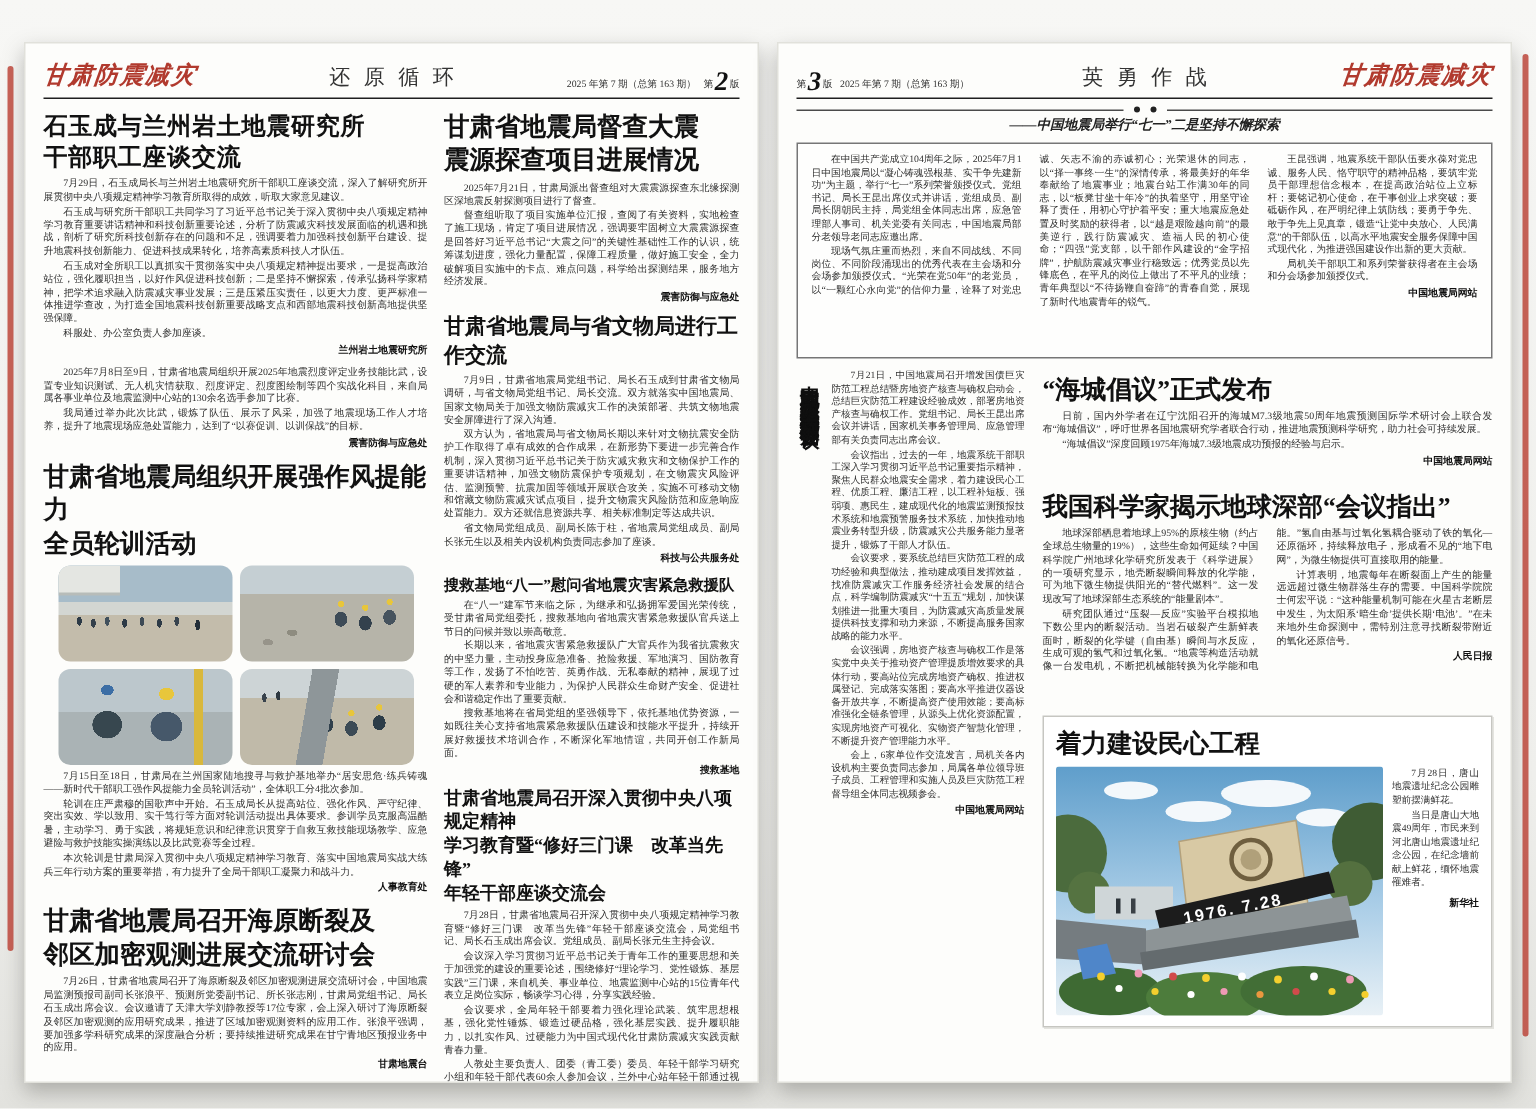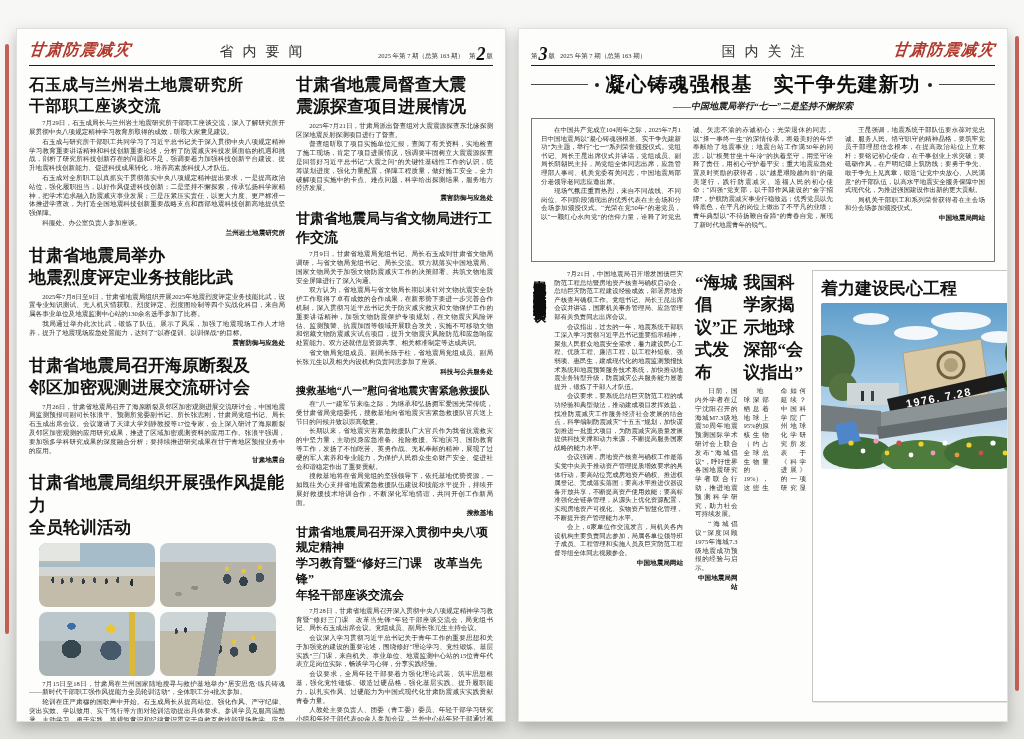--- a/index.html
+++ b/index.html
@@ -98,21 +98,21 @@
   .lead-cols{column-count:3;column-gap:12px;height:130px;overflow:hidden;}
   .lead-cols .para{font-size:6.5px;line-height:8.6px;}
 
   
   .midband{display:flex;margin-top:8px;}
   .vart{width:152px;flex:none;display:flex;gap:7px;height:432px;}
   .vtitle{writing-mode:vertical-rl;font-size:13px;font-weight:700;letter-spacing:1px;
           margin:0;color:#0f0f0f;height:100%;line-height:1.25;}
   .vbody{flex:1;min-width:0;overflow:hidden;}
   .vbody .para{font-size:6.4px;line-height:8.6px;}
-  .rstack{flex:1;min-width:0;margin-left:12px;display:flex;flex-direction:row;gap:6px;}
+  .rstack{flex:1;min-width:0;margin-left:12px;display:flex;flex-direction:column;gap:6px;}
   .cols2{column-count:2;column-gap:12px;height:112px;overflow:hidden;}
 
   
   .membox{border:1px solid #c6c6c1;padding:5px 8px 7px;background:#fff;
           box-shadow:1px 1px 0 #e4e4df;}
   .memrow{display:flex;gap:6px;margin-top:2px;}
   .memphoto{flex:none;border-radius:2px;}
   .memcap{flex:1;min-width:0;display:flex;flex-direction:column;}
   .memcap .para{font-size:6.4px;line-height:9px;}
   .memcap .sign{margin-top:4px;}
@@ -120,21 +120,21 @@
 </head>
 <body>
 
 <div class="canvas">
   <div class="edge l"></div>
   <div class="edge r"></div>
 
   <section class="page page-left">
     <header class="ph">
       <div class="masthead">甘肃防震减灾</div>
-      <div class="ph-center">省内要闻</div>
+      <div class="ph-center">还原循环</div>
       <div class="ph-meta">
         <span>2025 年第 7 期（总第 163 期）</span>
         <span class="pn">
             <span>第</span>
             <b class="bignum">2</b>
             <span>版</span>
           </span>
       </div>
     </header>
     <div class="cols">
@@ -142,46 +142,44 @@
           <article class="article">
             <h3 class="atitle size-xl">石玉成与兰州岩土地震研究所
 干部职工座谈交流</h3>
             <p class="para">7月29日，石玉成局长与兰州岩土地震研究所干部职工座谈交流，深入了解研究所开展贯彻中央八项规定精神学习教育所取得的成效，听取大家意见建议。</p>
             <p class="para">石玉成与研究所干部职工共同学习了习近平总书记关于深入贯彻中央八项规定精神学习教育重要讲话精神和科技创新重要论述，分析了防震减灾科技发展面临的机遇和挑战，剖析了研究所科技创新存在的问题和不足，强调要着力加强科技创新平台建设、提升地震科技创新能力、促进科技成果转化，培养高素质科技人才队伍。</p>
             <p class="para">石玉成对全所职工以真抓实干贯彻落实中央八项规定精神提出要求，一是提高政治站位，强化履职担当，以好作风促进科技创新；二是坚持不懈探索，传承弘扬科学家精神，把学术追求融入防震减灾事业发展；三是压紧压实责任，以更大力度、更严标准一体推进学查改，为打造全国地震科技创新重要战略支点和西部地震科技创新高地提供坚强保障。</p>
             <p class="para">科服处、办公室负责人参加座谈。</p>
             <div class="sign">兰州岩土地震研究所</div>
           </article>
           <article class="article">
-            <h3 class="atitle size-lg">甘肃省地震局举办
-地震烈度评定业务技能比武</h3>
             <p class="para">2025年7月8日至9日，甘肃省地震局组织开展2025年地震烈度评定业务技能比武，设置专业知识测试、无人机灾情获取、烈度评定、烈度图绘制等四个实战化科目，来自局属各事业单位及地震监测中心站的130余名选手参加了比赛。</p>
             <p class="para">我局通过举办此次比武，锻炼了队伍、展示了风采，加强了地震现场工作人才培养，提升了地震现场应急处置能力，达到了“以赛促训、以训保战”的目标。</p>
             <div class="sign">震害防御与应急处</div>
-          </article>
-          <article class="article">
-            <h3 class="atitle size-lg">甘肃省地震局召开海原断裂及
-邻区加密观测进展交流研讨会</h3>
-            <p class="para">7月26日，甘肃省地震局召开了海原断裂及邻区加密观测进展交流研讨会，中国地震局监测预报司副司长张浪平、预测所党委副书记、所长张志刚，甘肃局党组书记、局长石玉成出席会议。会议邀请了天津大学刘静教授等17位专家，会上深入研讨了海原断裂及邻区加密观测的应用研究成果，推进了区域加密观测资料的应用工作。张浪平强调，要加强多学科研究成果的深度融合分析；要持续推进研究成果在甘宁青地区预报业务中的应用。</p>
-            <div class="sign">甘肃地震台</div>
           </article>
           <article class="article">
             <h3 class="atitle size-lg">甘肃省地震局组织开展强作风提能力
 全员轮训活动</h3>
             <div class="photo-grid">
               <div class="photo p1"></div>
               <div class="photo p2"></div>
               <div class="photo p3"></div>
               <div class="photo p4"></div>
             </div>
             <p class="para">7月15日至18日，甘肃局在兰州国家陆地搜寻与救护基地举办“居安思危·练兵铸魂——新时代干部职工强作风提能力全员轮训活动”，全体职工分4批次参加。</p>
             <p class="para">轮训在庄严肃穆的国歌声中开始。石玉成局长从提高站位、强化作风、严守纪律、突出实效、学以致用、实干笃行等方面对轮训活动提出具体要求。参训学员克服高温酷暑，主动学习、勇于实践，将规矩意识和纪律意识贯穿于自救互救技能现场教学、应急避险与救护技能实操演练以及比武竞赛等全过程。</p>
             <p class="para">本次轮训是甘肃局深入贯彻中央八项规定精神学习教育、落实中国地震局实战大练兵三年行动方案的重要举措，有力提升了全局干部职工凝聚力和战斗力。</p>
             <div class="sign">人事教育处</div>
           </article>
+          <article class="article">
+            <h3 class="atitle size-lg">甘肃省地震局召开海原断裂及
+邻区加密观测进展交流研讨会</h3>
+            <p class="para">7月26日，甘肃省地震局召开了海原断裂及邻区加密观测进展交流研讨会，中国地震局监测预报司副司长张浪平、预测所党委副书记、所长张志刚，甘肃局党组书记、局长石玉成出席会议。会议邀请了天津大学刘静教授等17位专家，会上深入研讨了海原断裂及邻区加密观测的应用研究成果，推进了区域加密观测资料的应用工作。张浪平强调，要加强多学科研究成果的深度融合分析；要持续推进研究成果在甘宁青地区预报业务中的应用。</p>
+            <div class="sign">甘肃地震台</div>
+          </article>
         </div>
       <div class="col col-b">
           <article class="article">
             <h3 class="atitle size-lg">甘肃省地震局督查大震
 震源探查项目进展情况</h3>
             <p class="para">2025年7月21日，甘肃局派出督查组对大震震源探查东北缘探测区深地震反射探测项目进行了督查。</p>
             <p class="para">督查组听取了项目实施单位汇报，查阅了有关资料，实地检查了施工现场，肯定了项目进展情况，强调要牢固树立大震震源探查是回答好习近平总书记“大震之问”的关键性基础性工作的认识，统筹谋划进度，强化力量配置，保障工程质量，做好施工安全，全力破解项目实施中的卡点、难点问题，科学给出探测结果，服务地方经济发展。</p>
             <div class="sign">震害防御与应急处</div>
           </article>
           <article class="article">
@@ -215,29 +213,28 @@
   <section class="page page-right">
     <header class="ph">
       <div class="ph-meta">
         <span class="pn">
             <span>第</span>
             <b class="bignum">3</b>
             <span>版</span>
           </span>
         <span>2025 年第 7 期（总第 163 期）</span>
       </div>
-      <div class="ph-center">国内关注</div>
+      <div class="ph-center">英勇作战</div>
       <div class="masthead">甘肃防震减灾</div>
     </header>
 
     <div>
       <div class="lead-trow">
         <span class="dline"></span>
         <span class="ddot"></span>
-        <h1 class="lead-title">凝心铸魂强根基　实干争先建新功</h1>
         <span class="ddot"></span>
         <span class="dline"></span>
       </div>
       <div class="lead-sub">——中国地震局举行“七一”二是坚持不懈探索</div>
       <div class="lead-box">
         <div class="lead-cols">
             <p class="para">在中国共产党成立104周年之际，2025年7月1日中国地震局以“凝心铸魂强根基、实干争先建新功”为主题，举行“七一”系列荣誉颁授仪式。党组书记、局长王昆出席仪式并讲话，党组成员、副局长阴朝民主持，局党组全体同志出席，应急管理部人事司、机关党委有关同志，中国地震局部分老领导老同志应邀出席。</p>
             <p class="para">现场气氛庄重而热烈，来自不同战线、不同岗位、不同阶段涌现出的优秀代表在主会场和分会场参加颁授仪式。“光荣在党50年”的老党员，以“一颗红心永向党”的信仰力量，诠释了对党忠诚、矢志不渝的赤诚初心；光荣退休的同志，以“择一事终一生”的深情传承，将最美好的年华奉献给了地震事业；地震台站工作满30年的同志，以“板凳甘坐十年冷”的执着坚守，用坚守诠释了责任，用初心守护着平安；重大地震应急处置及时奖励的获得者，以“越是艰险越向前”的最美逆行，践行防震减灾、造福人民的初心使命；“四强”党支部，以干部作风建设的“金字招牌”，护航防震减灾事业行稳致远；优秀党员以先锋底色，在平凡的岗位上做出了不平凡的业绩；青年典型以“不待扬鞭自奋蹄”的青春自觉，展现了新时代地震青年的锐气。</p>
             <p class="para">王昆强调，地震系统干部队伍要永葆对党忠诚、服务人民、恪守职守的精神品格，要筑牢党员干部理想信念根本，在提高政治站位上立标杆；要铭记初心使命，在干事创业上求突破；要砥砺作风，在严明纪律上筑防线；要勇于争先、敢于争先上见真章，锻造“让党中央放心、人民满意”的干部队伍，以高水平地震安全服务保障中国式现代化，为推进强国建设作出新的更大贡献。</p>
             <p class="para">局机关干部职工和系列荣誉获得者在主会场和分会场参加颁授仪式。</p>

